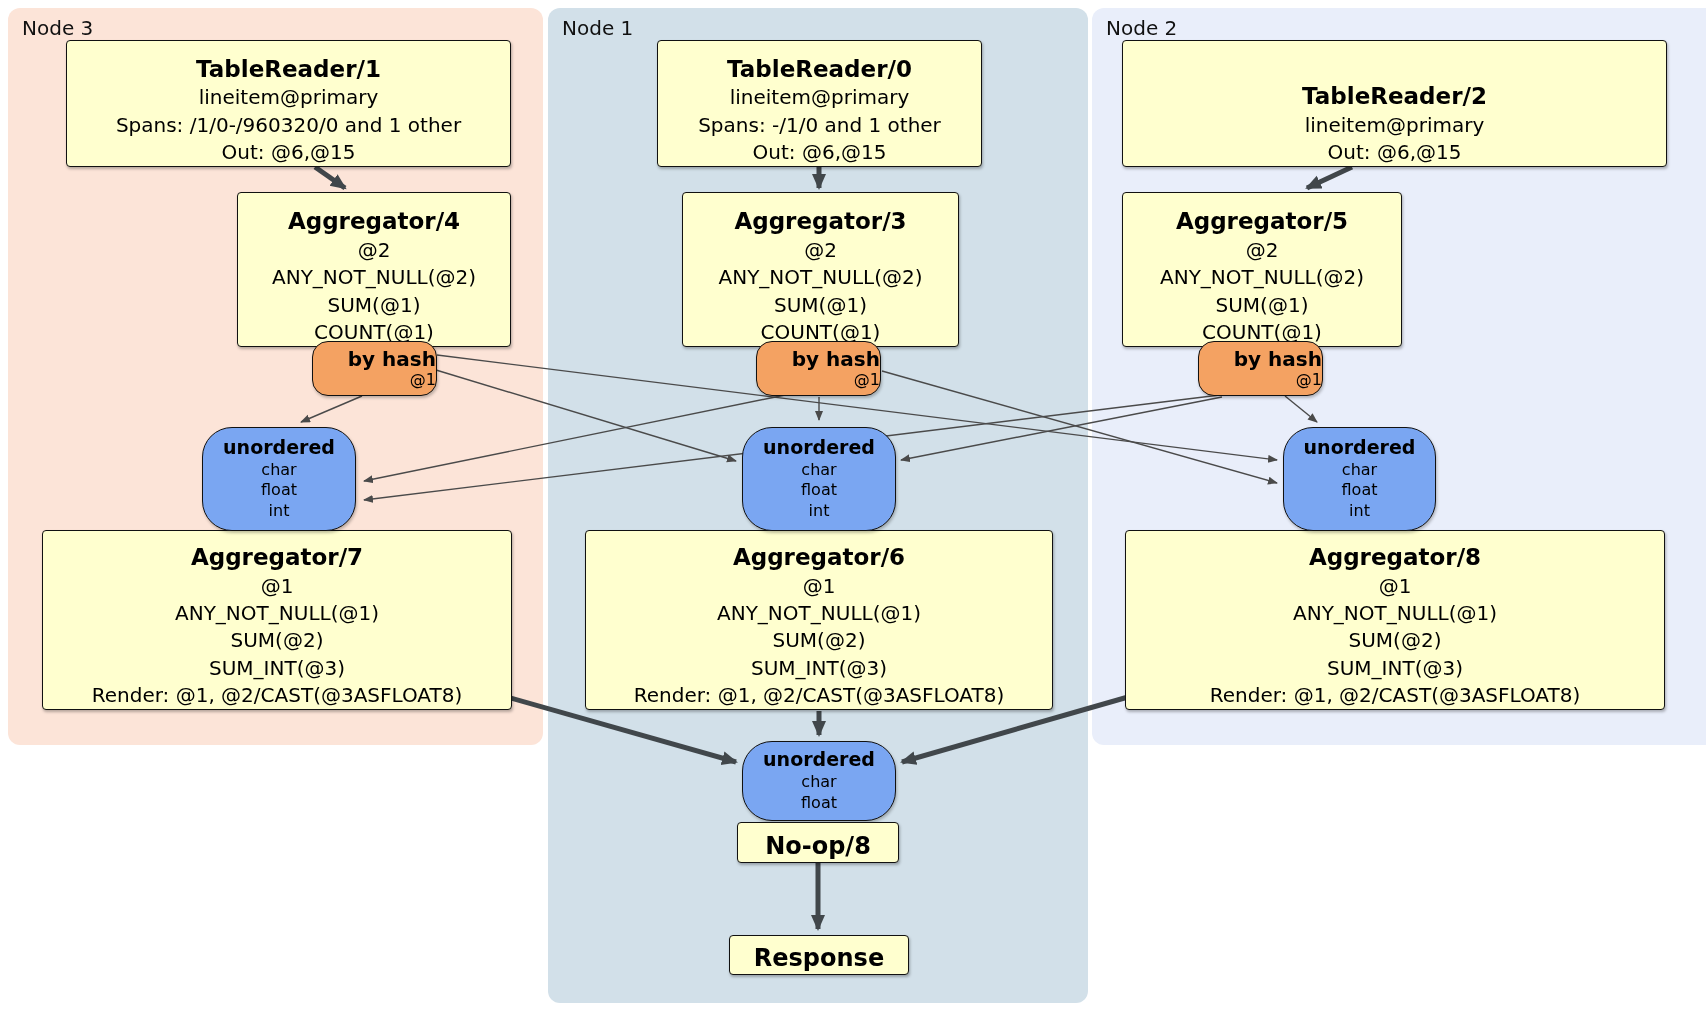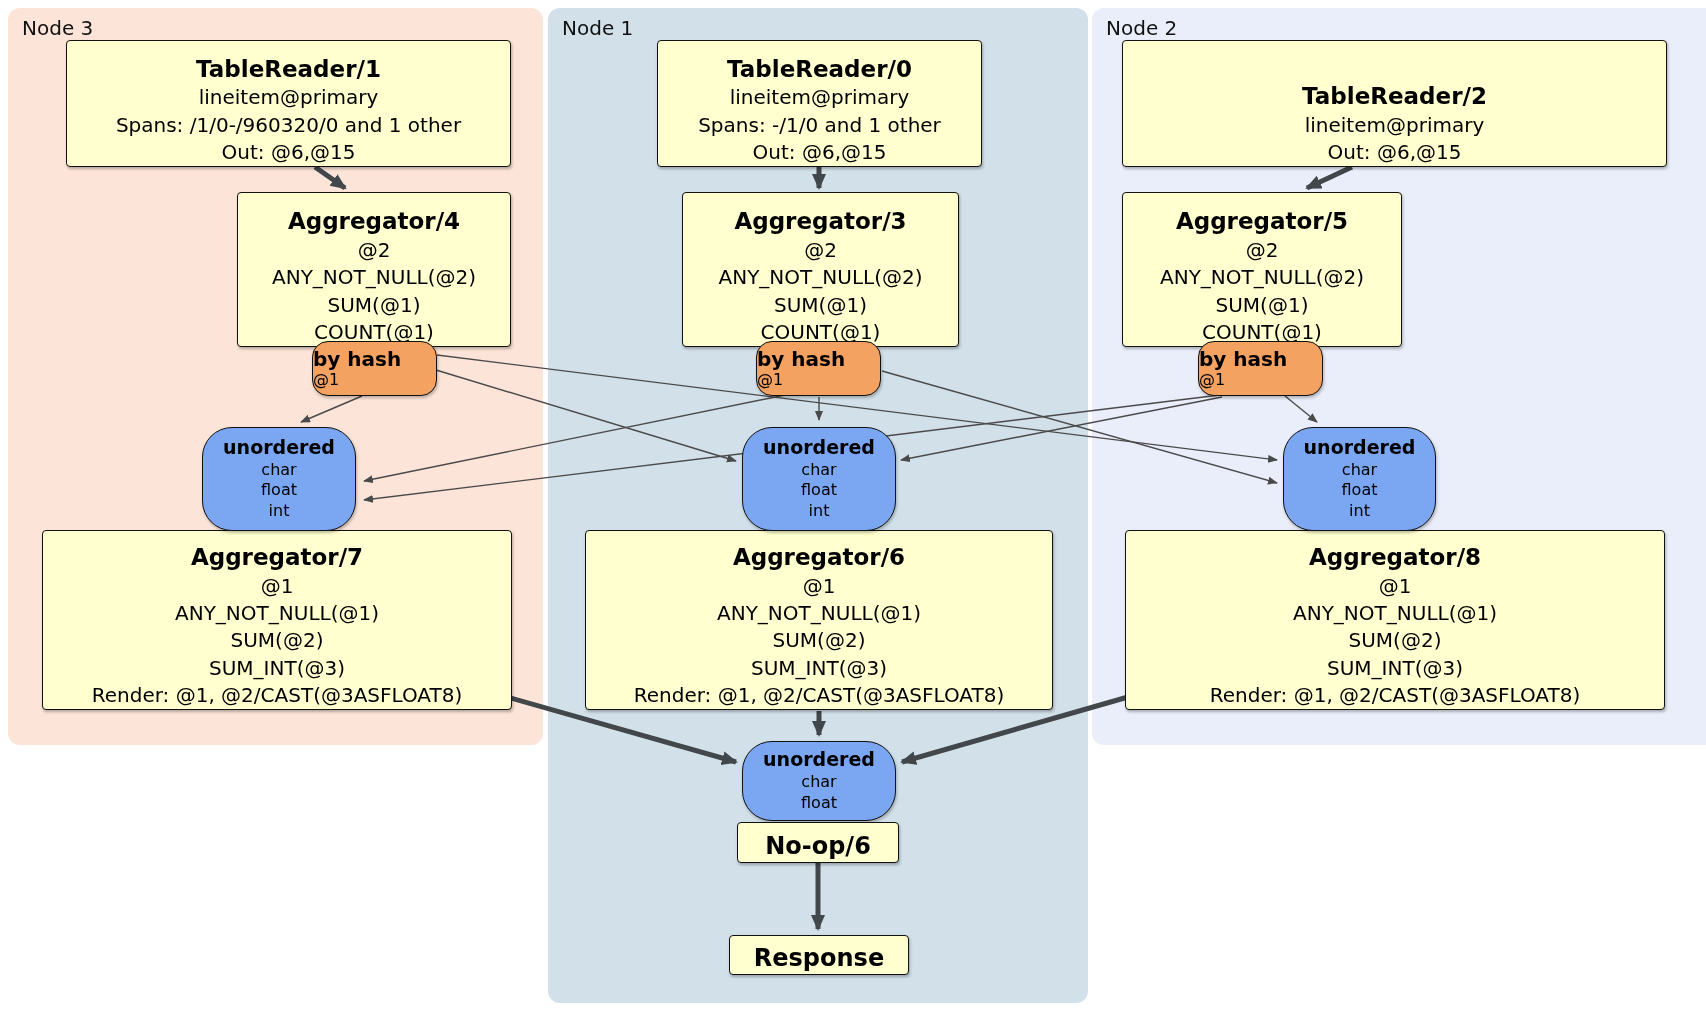--- a/index.html
+++ b/index.html
@@ -33,21 +33,21 @@
   .proc{position:absolute;background:var(--processor-fill);border:1.5px solid #111;
         border-radius:4px;display:flex;flex-direction:column;justify-content:flex-end;
         align-items:center;text-align:center;font-size:20px;line-height:1.36;
         box-shadow:1px 2px 3px rgba(0,0,0,.28);}
   .ptitle{font-size:23px;font-weight:bold;line-height:1.3;}
   .proc.small .ptitle{font-size:24px;}
 
   
   .router{position:absolute;background:var(--router-fill);border:1.5px solid #111;
         border-radius:16px;display:flex;flex-direction:column;justify-content:center;
-        align-items:flex-start;text-align:center;box-shadow:1px 2px 3px rgba(0,0,0,.25);}
+        align-items:flex-end;text-align:center;box-shadow:1px 2px 3px rgba(0,0,0,.25);}
   .rtitle{font-size:20px;font-weight:bold;line-height:1.1;}
   .rdetail{font-size:16px;line-height:1.2;}
 
   
   .sync{position:absolute;background:var(--sync-fill);border:1.5px solid #111;
         border-radius:30px;display:flex;flex-direction:column;justify-content:center;
         align-items:center;text-align:center;box-shadow:1px 2px 3px rgba(0,0,0,.25);}
   .stitle{font-size:19px;font-weight:bold;line-height:1.25;}
   .scol{font-size:16px;line-height:1.3;}
 </style>
@@ -191,19 +191,19 @@
     <div class="scol">float</div>
     <div class="scol">int</div>
   </div>
   <div class="sync" style="left:742px;top:741px;width:154px;height:80px">
     <div class="stitle">unordered</div>
     <div class="scol">char</div>
     <div class="scol">float</div>
   </div>
 
   <div class="proc small" style="left:737px;top:822px;width:162px;height:41px">
-    <div class="ptitle">No-op/6</div>
+    <div class="ptitle">No-op/8</div>
   </div>
   <div class="proc small" style="left:729px;top:935px;width:180px;height:40px">
     <div class="ptitle">Response</div>
   </div>
 
 </div>
 
 </body></html>

